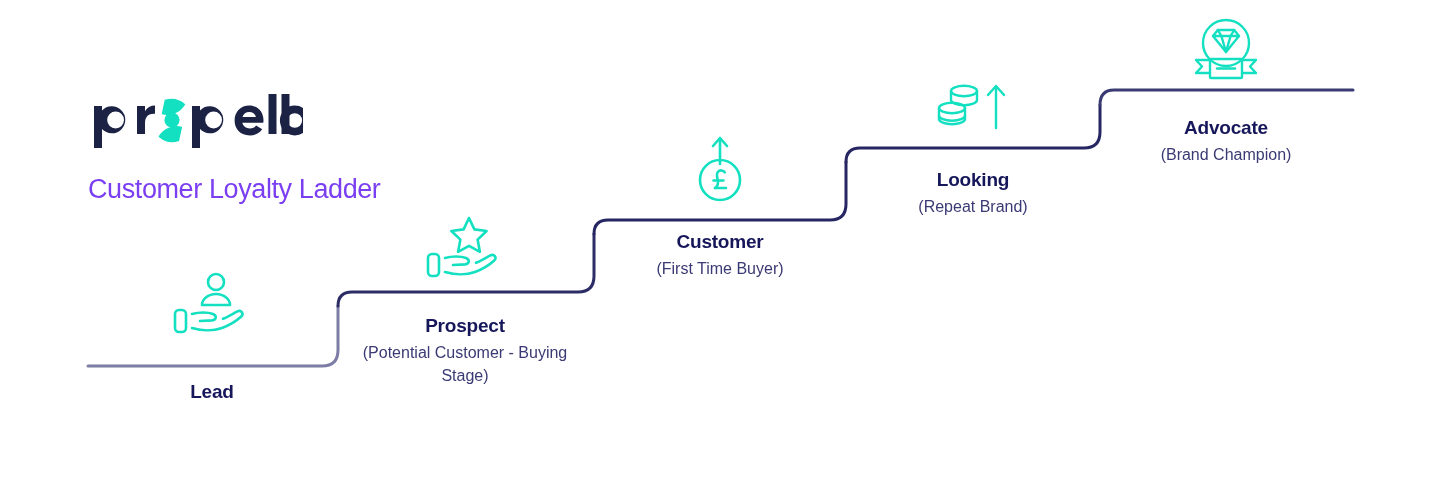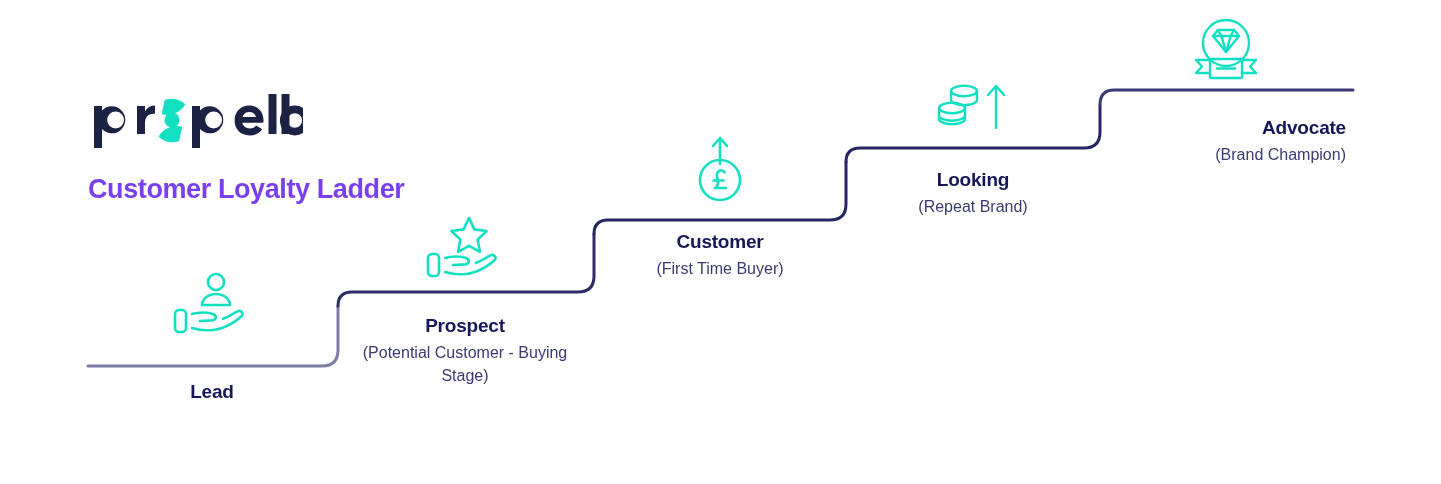--- a/index.html
+++ b/index.html
@@ -34,21 +34,21 @@
     display: block;
     height: 64px;
   }
 
   #logo-svg { display: block; }
 
   #page-title {
     margin: 0;
     padding-top: 18px;
     font-size: 27px;
-    font-weight: 700;
+    font-weight: 400;
     letter-spacing: -0.4px;
     color: #7b3ff2;
     font-family: "Liberation Sans", "DejaVu Sans", sans-serif;
     white-space: nowrap;
   }
 
   
   #stairs-svg {
     position: absolute;
     left: 0;
@@ -86,21 +86,21 @@
     font-weight: 400;
     color: #3a3a74;
     line-height: 1.45;
   }
 
   
   #step-lead      { left:  92px; top: 272px; width: 240px; }
   #step-prospect  { left: 345px; top: 216px; width: 240px; }
   #step-customer  { left: 600px; top: 134px; width: 240px; }
   #step-client    { left: 853px; top:  82px; width: 240px; }
-  #step-advocate  { left:1106px; top:  12px; width: 240px; text-align: right; }
+  #step-advocate  { left:1106px; top:  12px; width: 240px; }
 
   #step-lead      .step-icon { margin-bottom: 42px; }
   #step-prospect  .step-icon { margin-bottom: 32px; }
   #step-customer  .step-icon { margin-bottom: 28px; }
   #step-client    .step-icon { margin-bottom: 34px; }
   #step-advocate  .step-icon { margin-bottom: 32px; }
 </style>
 </head>
 <body>
 

